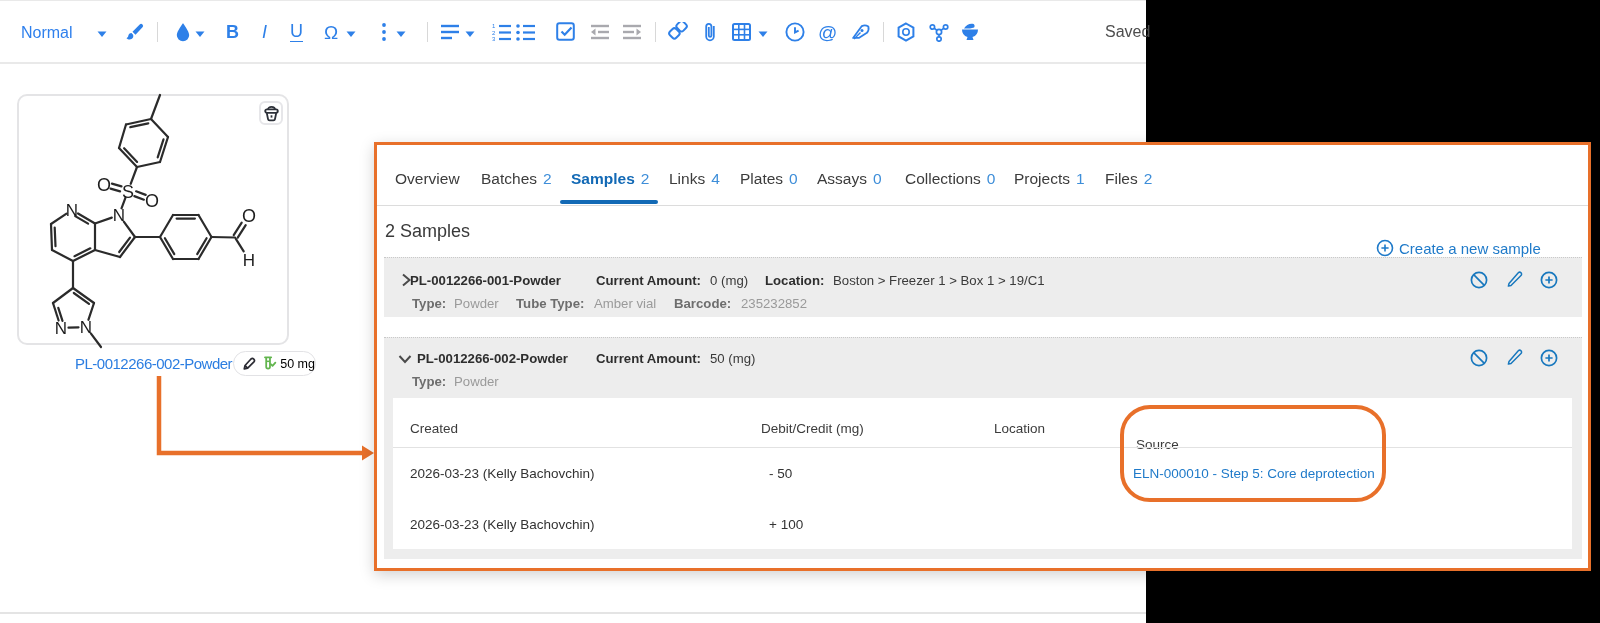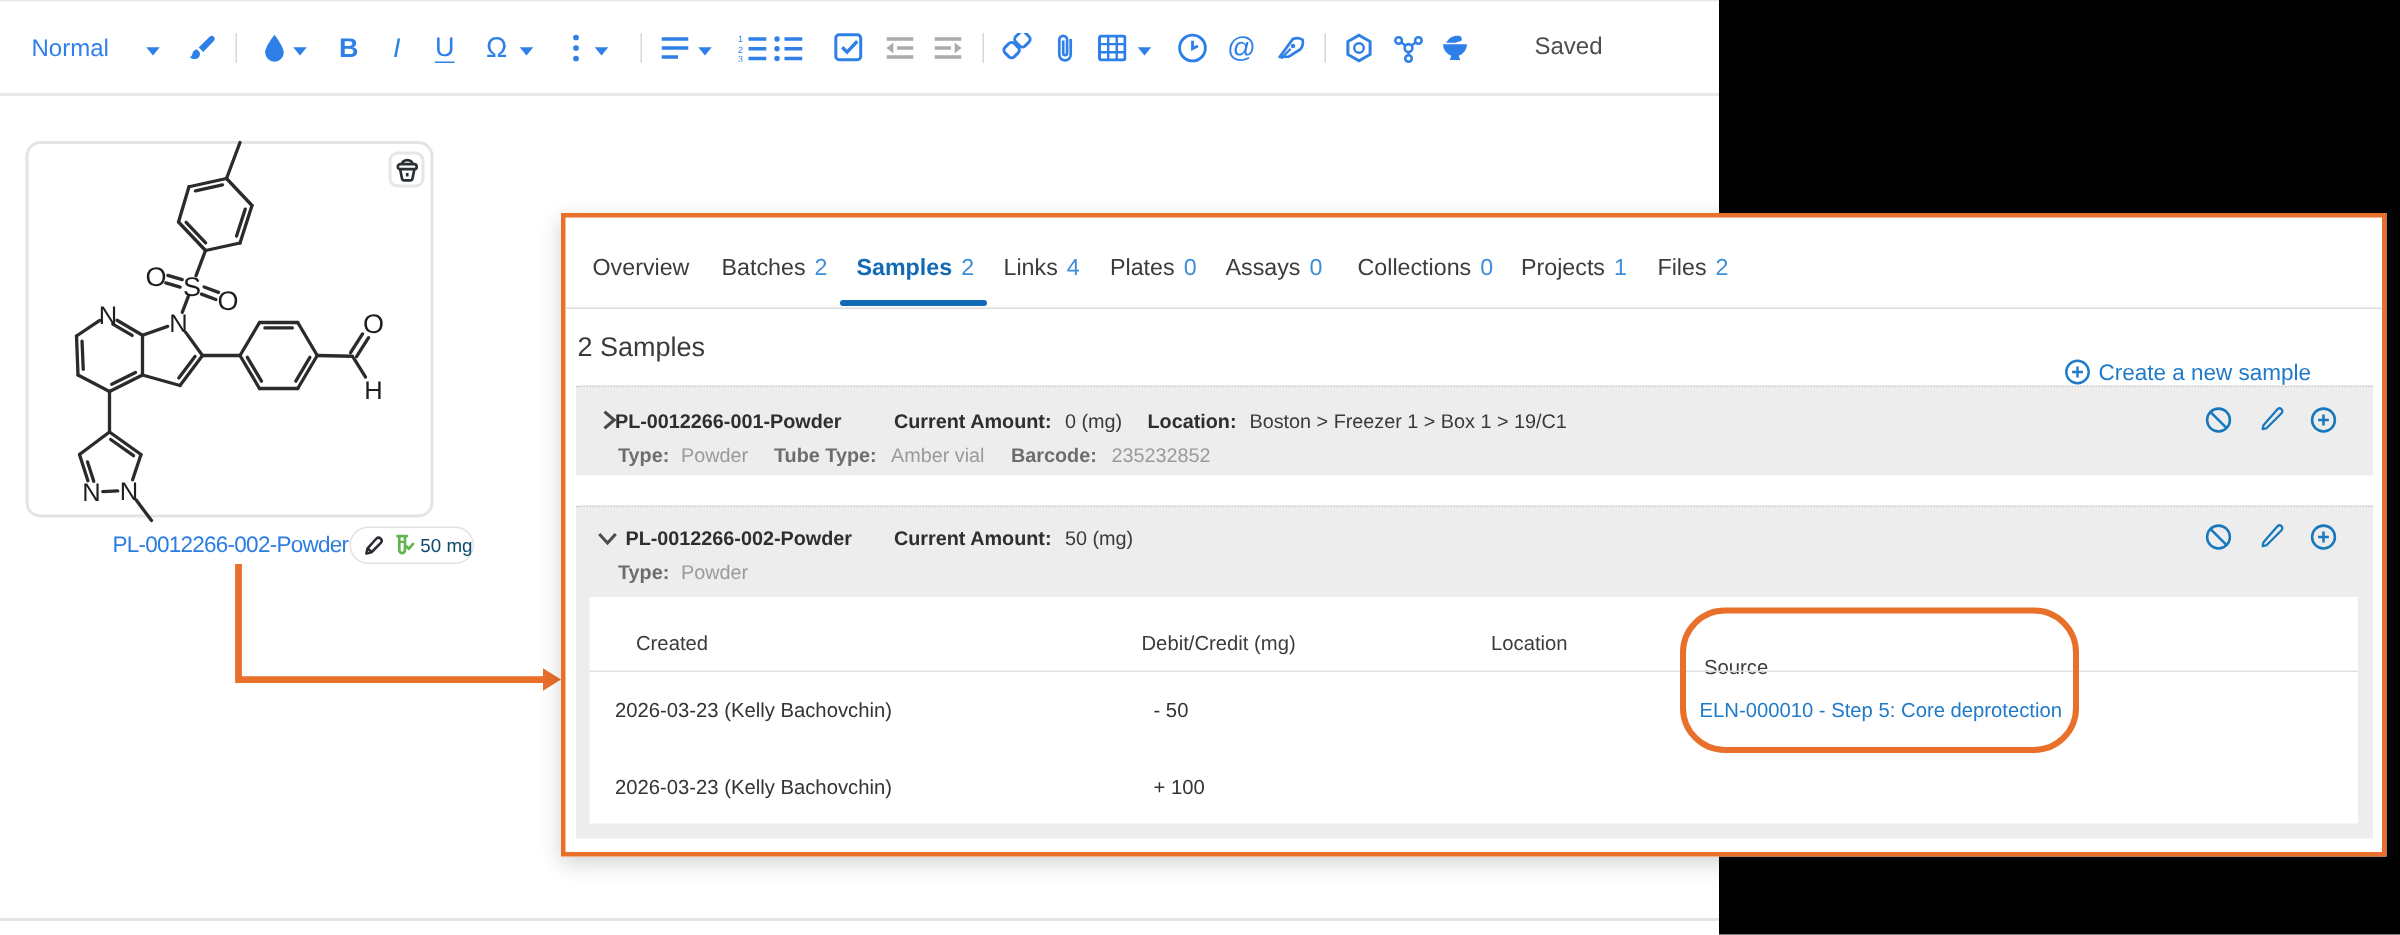--- a/index.html
+++ b/index.html
@@ -4,31 +4,31 @@
 <style>
   html,body{margin:0;padding:0;}
   body{width:1600px;height:623px;position:relative;overflow:hidden;
        font-family:"Liberation Sans",sans-serif;background:#fff;}
   .abs{position:absolute;}
   .black{position:absolute;left:1146px;top:0;width:454px;height:623px;background:#000;}
   
   .toolbar{position:absolute;left:0;top:0;width:1146px;height:61px;background:#fff;
            border-top:1px solid #e9e9e9;border-bottom:2px solid #e9e9e9;text-align:center;}
   .sep{position:absolute;top:21px;width:1px;height:20px;background:#d8d8d8;}
-  .saved{position:absolute;left:1023px;top:23px;font-size:16px;color:#4d4d4d;}
+  .saved{position:absolute;left:1105px;top:23px;font-size:16px;color:#4d4d4d;}
   
   .docline{position:absolute;left:0;top:612px;width:1146px;height:2px;background:#e4e4e4;}
   .card{position:absolute;left:17px;top:94px;width:272px;height:251px;border:2px solid #e4e4e6;
         border-radius:10px;background:#fff;box-sizing:border-box;}
   .trashbtn{position:absolute;left:259px;top:101px;width:24px;height:24px;border:2px solid #e6e6e9;
         border-radius:6px;background:#fff;box-sizing:border-box;}
   .mol-label{position:absolute;left:75px;top:355px;font-size:15px;letter-spacing:-0.5px;color:#2b7de1;white-space:nowrap;}
   .pill{position:absolute;left:233px;top:351px;width:83px;height:25px;border:1.5px solid #e2e2e5;
         border-radius:13px;background:#fff;box-sizing:border-box;display:flex;align-items:center;}
-  .pill .mg{color:#0c4a6e;font-size:12.5px;margin-left:3px;white-space:nowrap;}
+  .pill .mg{color:#000000;font-size:12.5px;margin-left:3px;white-space:nowrap;}
   
   .panel{position:absolute;left:373.5px;top:142px;width:1217.5px;height:429px;background:#fff;
          border:3px solid #e8702a;box-sizing:border-box;box-shadow:0 4px 14px rgba(0,0,0,.18);}
   .tabs{position:absolute;left:395px;top:160px;font-size:15.5px;color:#3c3c3c;}
   .tab{position:absolute;top:10px;white-space:nowrap;}
   .tab .n{color:#3e8ed9;margin-left:6px;}
   .tabline{position:absolute;left:377px;top:205px;width:1211px;height:1px;background:#dcdcdc;}
   .samples-h{position:absolute;left:385px;top:221px;font-size:18px;color:#3a3a3a;}
   .create{position:absolute;left:1376px;top:239px;font-size:15px;color:#1f7ac9;display:flex;align-items:center;}
   .row{position:absolute;left:384px;width:1198px;background:#ededed;border-top:1px dotted #c9c9c9;}
@@ -334,21 +334,21 @@
   <div class="rline gv" style="left:454px;top:373.5px;">Powder</div>
 
   <svg class="abs" style="left:399px;top:273px" width="14" height="14" viewBox="0 0 14 14">
     <path d="M4,1.5 L10.5,7 L4,12.5" fill="none" stroke="#4a4a4a" stroke-width="2"></path>
   </svg>
   <svg class="abs" style="left:398px;top:352px" width="14" height="14" viewBox="0 0 14 14">
     <path d="M1.5,4 L7,10 L12.5,4" fill="none" stroke="#4a4a4a" stroke-width="2"></path>
   </svg>
 
   <div class="tbl">
-    <div class="th" style="left:31px;">Created</div>
+    <div class="th" style="left:17px;">Created</div>
     <div class="th" style="left:368px;">Debit/Credit (mg)</div>
     <div class="th" style="left:601px;">Location</div>
     <div class="th" style="left:743px;margin-top:16px;">Source</div>
     <div class="hline"></div>
     <div class="td" style="left:17px;top:68px;">2026-03-23 (Kelly Bachovchin)</div>
     <div class="td" style="left:376px;top:68px;">- 50</div>
     <div class="td link" style="left:740px;top:68px;">ELN-000010 - Step 5: Core deprotection</div>
     <div class="td" style="left:17px;top:119px;">2026-03-23 (Kelly Bachovchin)</div>
     <div class="td" style="left:376px;top:119px;">+ 100</div>
   </div>

